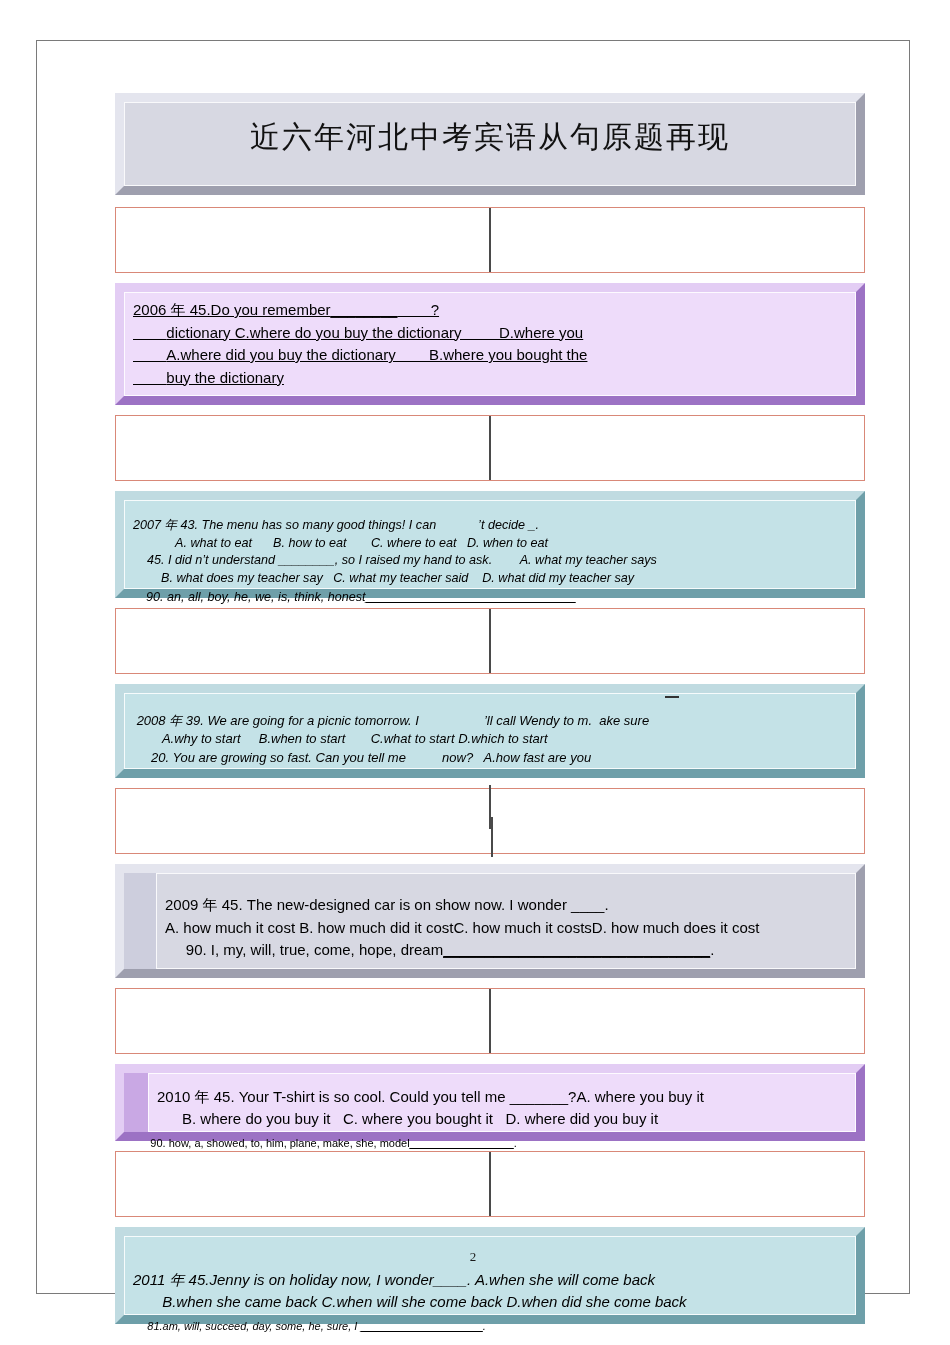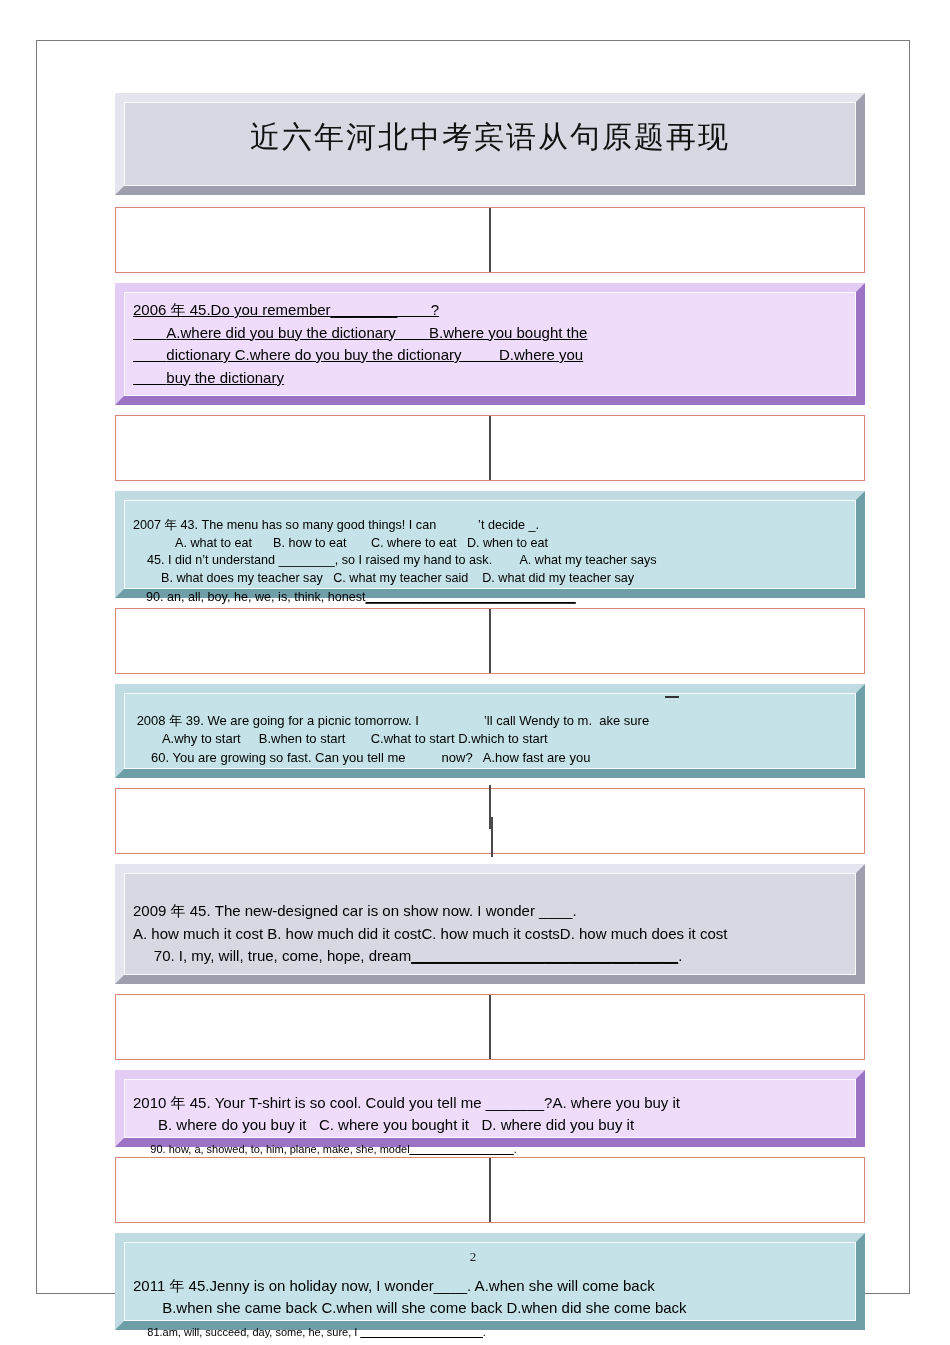--- a/index.html
+++ b/index.html
@@ -66,20 +66,21 @@
   .theme-purple .bevel {
     background: #c9a8e4;
     border-color: #e3cdf4 #9c72c4 #9c72c4 #e3cdf4;
   }
   .theme-purple .inner { background: #eedcfa; }
 
   
   .theme-teal .bevel {
     background: #0ea5e9;
     border-color: #c0dbe1 #6e9fa9 #6e9fa9 #c0dbe1;
+    font-style: italic;
   }
   .theme-teal .inner { background: #c4e2e7; }
 
   
   .title-block .inner {
     height: 84px;
     padding-top: 14px;
   }
   .title-text {
     font-family: "Liberation Serif", serif;
@@ -198,22 +199,22 @@
     <div class="gap-row" style="margin-bottom:10px;">
       <div class="gap-cell"></div>
       <div class="gap-divider"></div>
       <div class="gap-cell"></div>
     </div>
 
     <div class="block theme-purple size-lg" style="margin-bottom:10px;text-decoration:underline;">
       <div class="bevel">
         <div class="inner">
           <div class="qline"><span>2006 年 45.Do you remember</span><span class="u">________</span><span>        ?</span></div>
+          <div class="qline">        dictionary C.where do you buy the dictionary         D.where you</div>
           <div class="qline">        A.where did you buy the dictionary        B.where you bought the</div>
-          <div class="qline">        dictionary C.where do you buy the dictionary         D.where you</div>
           <div class="qline">        buy the dictionary</div>
         </div>
       </div>
     </div>
 
     <div class="gap-row" style="margin-bottom:10px;">
       <div class="gap-cell"></div>
       <div class="gap-divider"></div>
       <div class="gap-cell"></div>
     </div>
@@ -235,50 +236,50 @@
       <div class="gap-divider"></div>
       <div class="gap-cell"></div>
     </div>
 
     <div class="block theme-teal size-md" style="margin-bottom:10px;">
       <div class="bevel">
         <div class="inner overflow-last" style="padding-top:18px;">
           <div class="stray-dash"></div>
           <div class="qline"> 2008 年 39. We are going for a picnic tomorrow. I                  ’ll call Wendy to m.  ake sure</div>
           <div class="qline">        A.why to start     B.when to start       C.what to start D.which to start</div>
-          <div class="qline">     60. You are growing so fast. Can you tell me          now?   A.how fast are you</div>
+          <div class="qline">     20. You are growing so fast. Can you tell me          now?   A.how fast are you</div>
         </div>
       </div>
     </div>
 
     <div class="gap-row short-div" style="margin-bottom:10px;">
       <div class="gap-cell"></div>
       <div class="gap-divider"></div>
       <div class="gap-cell"></div>
     </div>
 
     <div class="block theme-grey size-lg" style="margin-bottom:10px;">
       <div class="bevel">
-        <div class="inner" style="padding-top:26px;">
+        <div class="inner" style="padding-top:20px;margin-left:32px;">
           <div class="qline">2009 年 45. The new-designed car is on show now. I wonder ____.</div>
           <div class="qline">A. how much it cost B. how much did it costC. how much it costsD. how much does it cost</div>
-          <div class="qline"><span>     70. I, my, will, true, come, hope, dream</span><span class="u">________________________________</span><span>.</span></div>
+          <div class="qline"><span>     90. I, my, will, true, come, hope, dream</span><span class="u">________________________________</span><span>.</span></div>
         </div>
       </div>
     </div>
 
     <div class="gap-row" style="margin-bottom:10px;">
       <div class="gap-cell"></div>
       <div class="gap-divider"></div>
       <div class="gap-cell"></div>
     </div>
 
     <div class="block theme-purple size-lg" style="margin-bottom:10px;">
       <div class="bevel">
-        <div class="inner overflow-last" style="padding-top:12px;">
+        <div class="inner overflow-last" style="padding-top:12px;margin-left:24px;">
           <div class="qline">2010 年 45. Your T-shirt is so cool. Could you tell me _______?A. where you buy it</div>
           <div class="qline">      B. where do you buy it   C. where you bought it   D. where did you buy it</div>
         </div>
         <div class="overflow-line" style="bottom:-20px;"><span>      90. how, a, showed, to, him, plane, make, she, model</span><span class="u">_________________</span><span>.</span></div>
       </div>
     </div>
 
     <div class="gap-row" style="margin-bottom:10px;">
       <div class="gap-cell"></div>
       <div class="gap-divider"></div>

